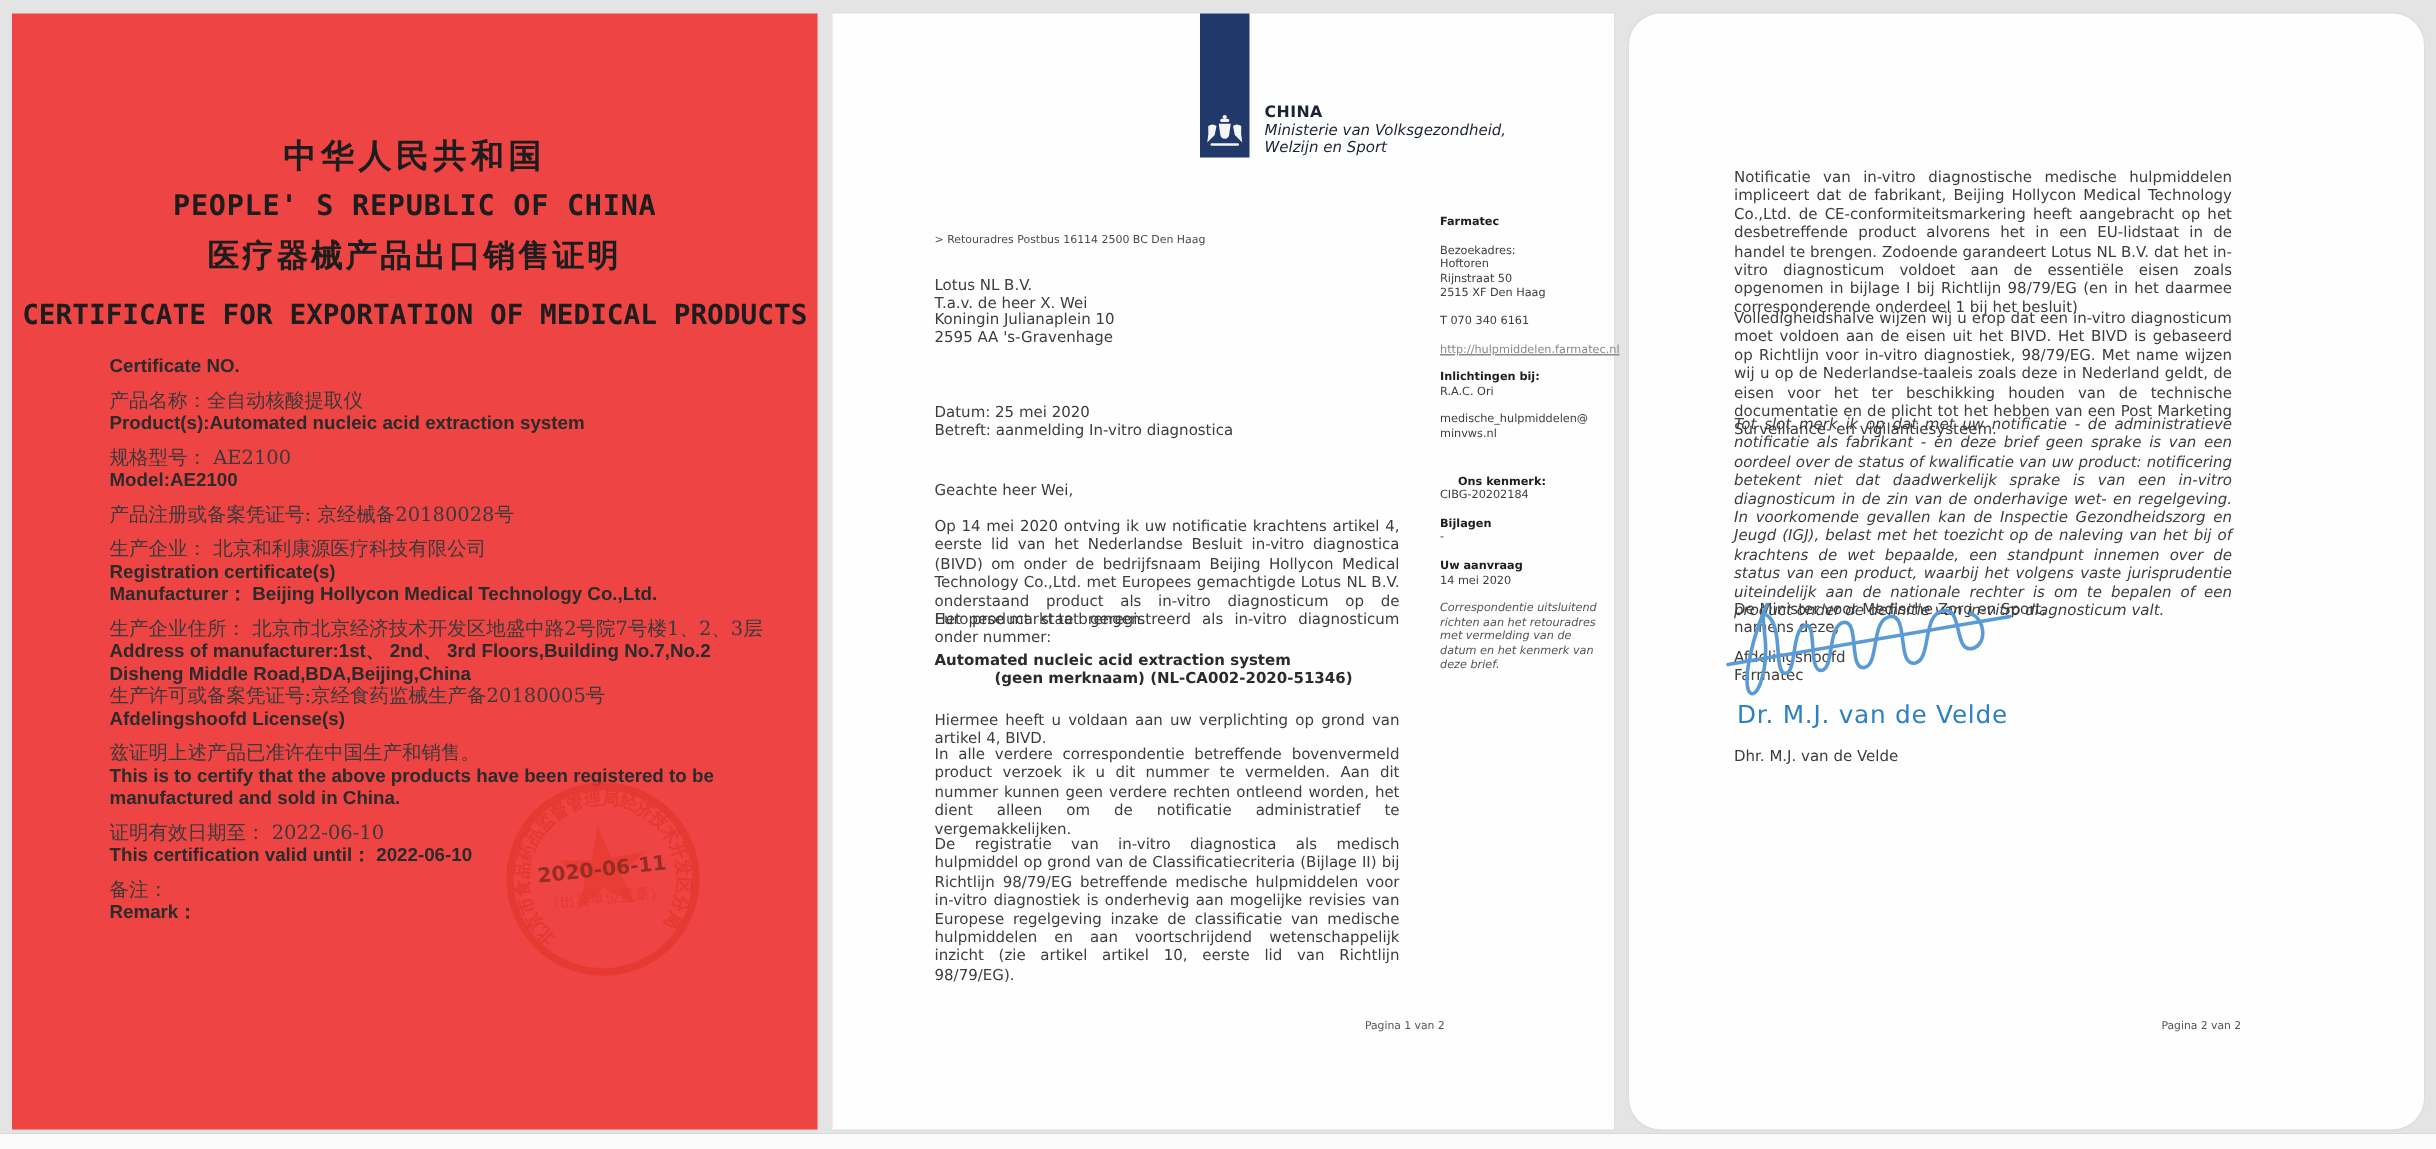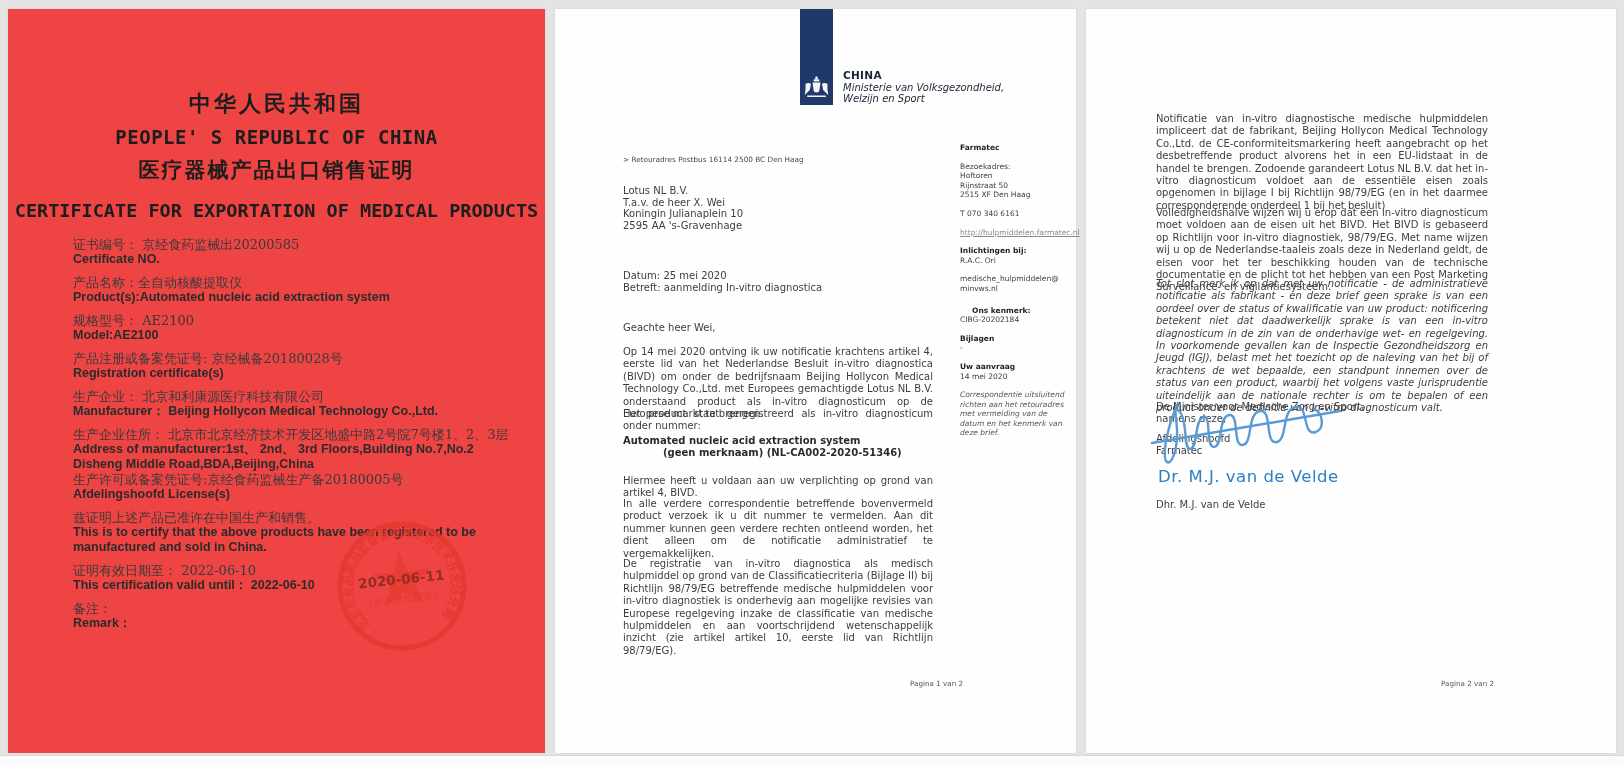--- a/index.html
+++ b/index.html
@@ -2,21 +2,21 @@
 <html><head>
 <meta charset="utf-8">
 <style>
   html,body{margin:0;padding:0;background:#ffffff;}
   .stage{position:relative;width:1624px;height:766px;background:#e4e4e4;overflow:hidden;
          font-family:"DejaVu Sans","Liberation Sans",sans-serif;}
   .bottom-strip{position:absolute;left:0;bottom:0;width:1624px;height:10px;background:#fbfbfb;border-top:1px solid #d8d8d8;}
   .page{position:absolute;top:9px;height:744px;background:#fefefe;box-shadow:0 0 2px rgba(0,0,0,0.08);}
   .page1{left:8px;width:537px;background:#ef4444;}
   .page2{left:555px;width:521px;}
-  .page3{left:1086px;width:530px;}
+  .page3{left:1086px;width:530px;border-radius:21px;}
 
   
   .cert{position:absolute;left:0;top:0;width:100%;height:100%;color:#2e2e2e;}
   .cert-titles{margin-top:80px;text-align:center;}
   .cert-title-zh{font-family:"DejaVu Serif","Liberation Serif",serif;font-size:22px;font-weight:700;letter-spacing:3px;color:#1d1d1d;}
   .cert-title-en{font-family:"DejaVu Sans Mono","Liberation Mono",monospace;font-size:19px;font-weight:600;margin-top:7px;color:#1d1d1d;letter-spacing:0.5px;}
   .cert-sub-zh{font-family:"DejaVu Serif","Liberation Serif",serif;font-size:21px;font-weight:700;letter-spacing:2px;margin-top:8px;color:#1d1d1d;}
   .cert-sub-en{font-family:"DejaVu Sans Mono","Liberation Mono",monospace;font-size:18.5px;font-weight:600;margin-top:16px;color:#1d1d1d;}
   .cert-body{margin:16px 30px 0 65px;}
   .cl{line-height:15px;max-width:455px;}
@@ -37,21 +37,21 @@
   .logo-org{font-size:10.5px;font-weight:700;letter-spacing:0.3px;}
   .logo-ministry{font-size:10px;font-style:italic;line-height:10.5px;margin-top:2px;}
   .retour{font-size:7.3px;color:#4a4a4a;}
   .recipient{font-size:10px;line-height:11.6px;color:#3d3d3d;}
   .pagenum{font-size:7.2px;color:#555;}
 
   
   .sidebar{position:absolute;left:405px;top:134px;width:112px;font-size:7.5px;line-height:9.6px;color:#3d3d3d;}
   .sb-h{font-weight:700;color:#1e1e1e;}
   .sb-gap{margin-top:9px;}
-  .sb-biggap{margin-top:12px;padding-left:12px;}
+  .sb-biggap{margin-top:22px;padding-left:12px;}
   .sb-link{color:#8a8a8a;text-decoration:underline;cursor:pointer;}
   .sb-note{font-style:italic;color:#555;}
 
   
   .sig-svg{position:absolute;left:62px;top:378px;}
   .sig-name-blue{position:absolute;left:72px;top:458px;font-size:16.5px;color:#2d80c4;letter-spacing:0.5px;}
   .sig-name-black{position:absolute;left:70px;top:490px;font-size:10px;color:#3d3d3d;}
   .product-bold{font-weight:700;color:#2b2b2b;}
   .indent2{margin-left:40px;}
   .italic{font-style:italic;}
@@ -63,29 +63,28 @@
 
   <div class="page page1">
     <div class="cert">
       <div class="cert-titles">
         <div class="cert-title-zh">中华人民共和国</div>
         <div class="cert-title-en">PEOPLE' S REPUBLIC OF CHINA</div>
         <div class="cert-sub-zh">医疗器械产品出口销售证明</div>
         <div class="cert-sub-en">CERTIFICATE FOR EXPORTATION OF MEDICAL PRODUCTS</div>
       </div>
       <div class="cert-body">
-        <div class="cl zh gap">证书编号： 京经食药监械出20200585</div>
         <div class="cl en">Certificate NO.</div>
         <div class="cl zh gap">产品名称：全自动核酸提取仪</div>
         <div class="cl en">Product(s):Automated nucleic acid extraction system</div>
         <div class="cl zh gap">规格型号： AE2100</div>
         <div class="cl en">Model:AE2100</div>
         <div class="cl zh gap">产品注册或备案凭证号: 京经械备20180028号</div>
+        <div class="cl zh gap">生产企业： 北京和利康源医疗科技有限公司</div>
         <div class="cl en">Registration certificate(s)</div>
-        <div class="cl zh gap">生产企业： 北京和利康源医疗科技有限公司</div>
         <div class="cl en">Manufacturer： Beijing Hollycon Medical Technology Co.,Ltd.</div>
         <div class="cl zh gap">生产企业住所： 北京市北京经济技术开发区地盛中路2号院7号楼1、2、3层</div>
         <div class="cl en">Address of manufacturer:1st、 2nd、 3rd Floors,Building No.7,No.2 Disheng Middle Road,BDA,Beijing,China</div>
         <div class="cl zh">生产许可或备案凭证号:京经食药监械生产备20180005号</div>
         <div class="cl en">Afdelingshoofd License(s)</div>
         <div class="cl zh gap">兹证明上述产品已准许在中国生产和销售。</div>
         <div class="cl en">This is to certify that the above products have been registered to be manufactured and sold in China.</div>
         <div class="cl zh gap">证明有效日期至： 2022-06-10</div>
         <div class="cl en">This certification valid until： 2022-06-10</div>
         <div class="cl zh gap">备注：</div>

